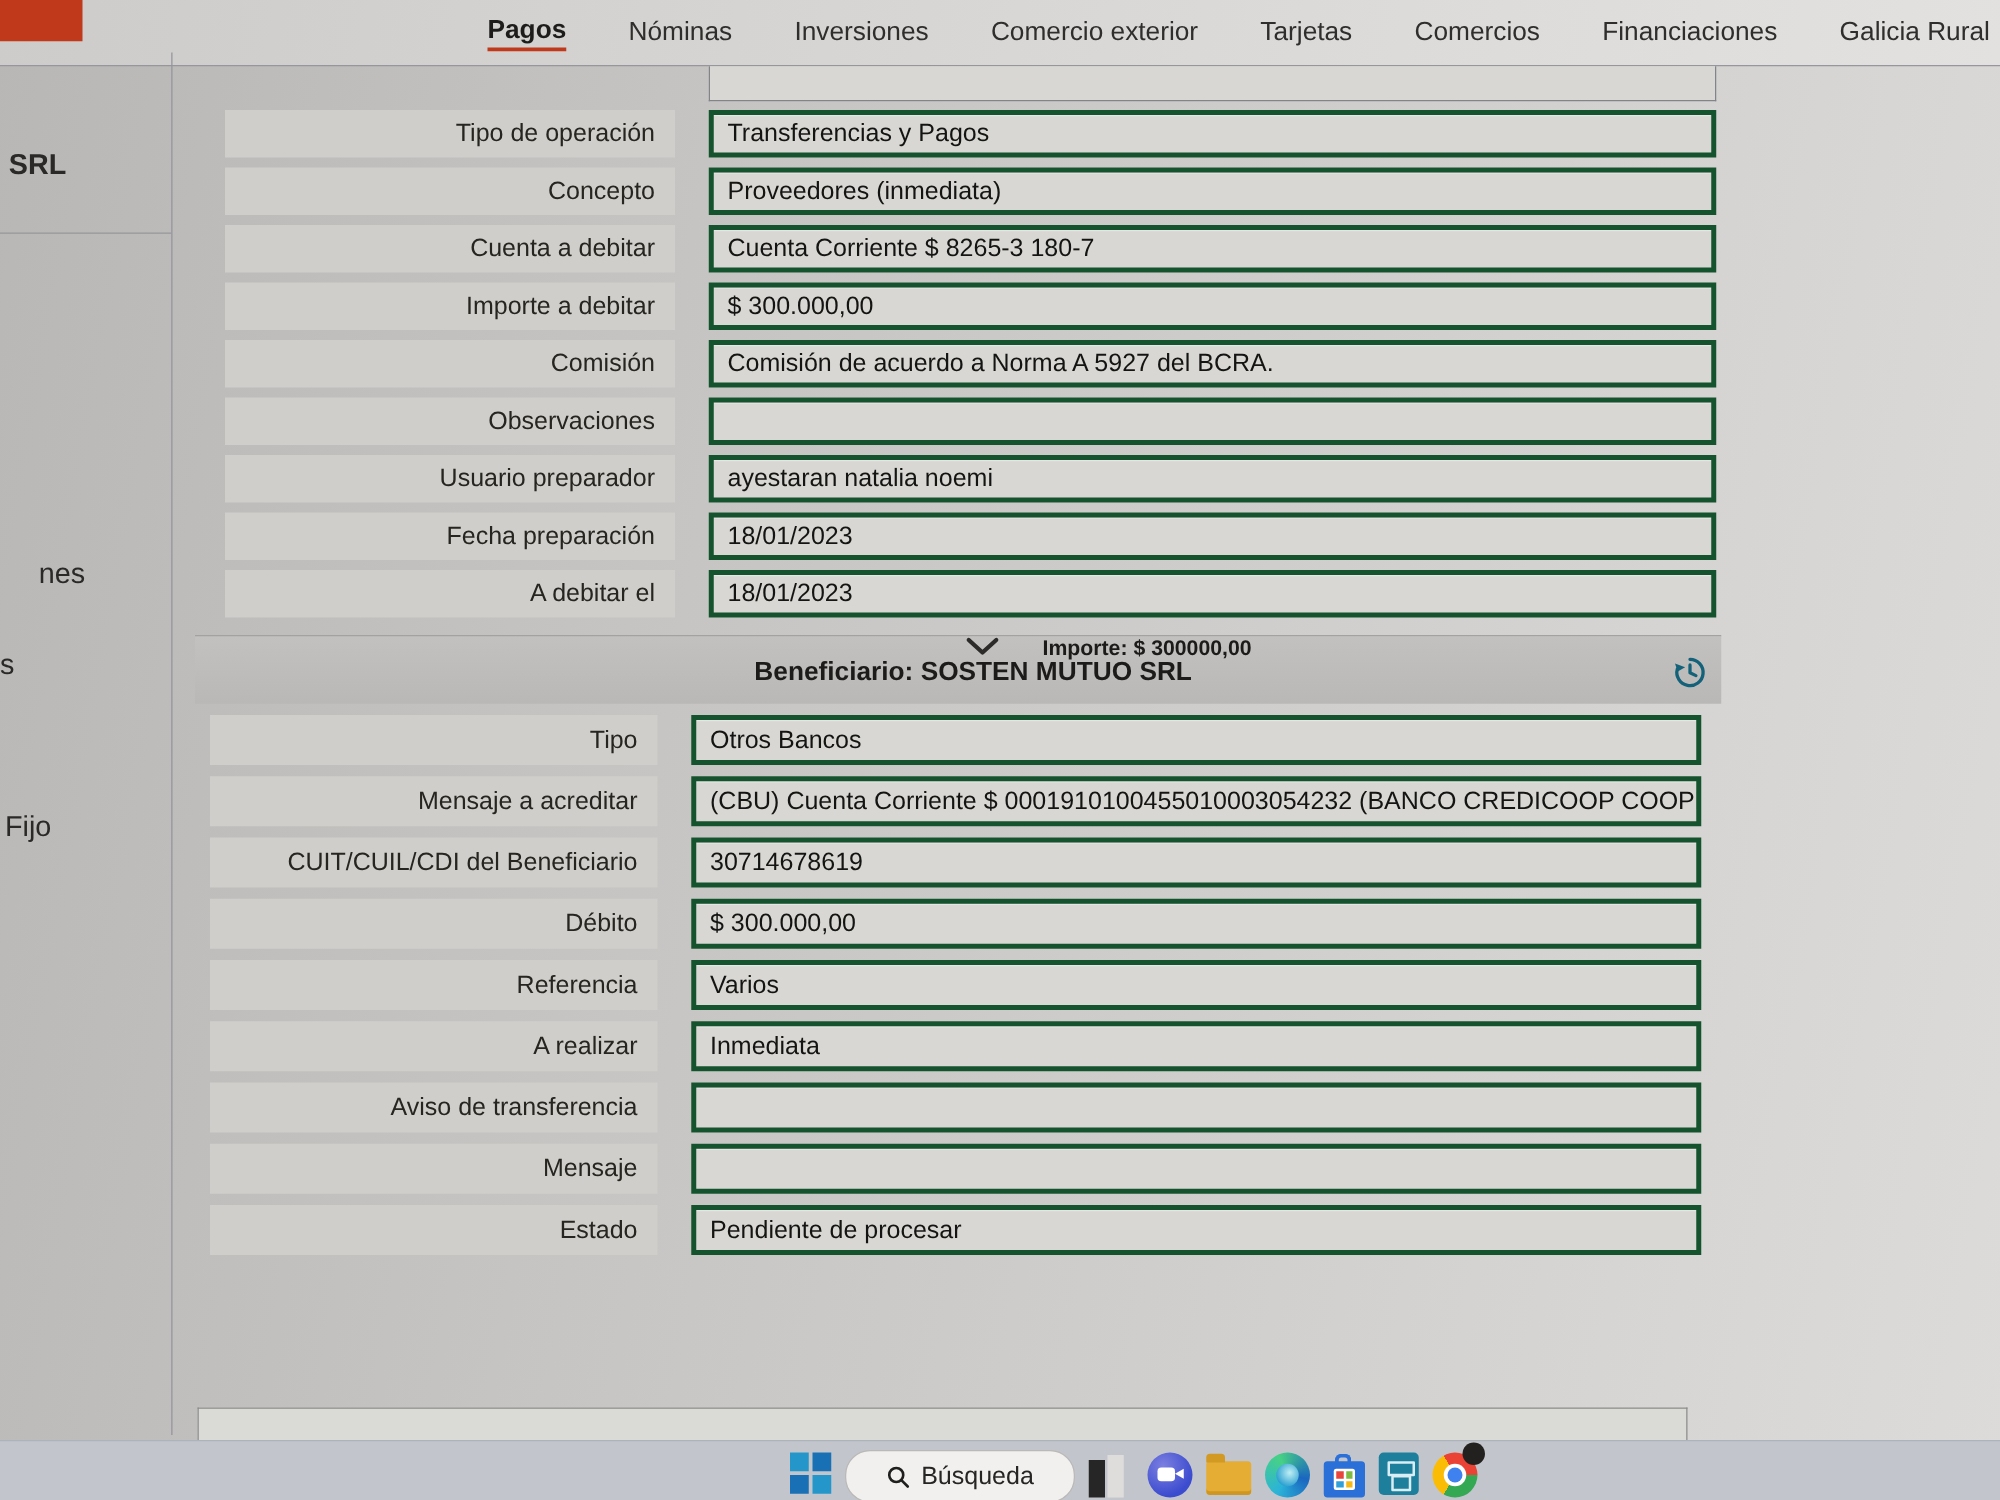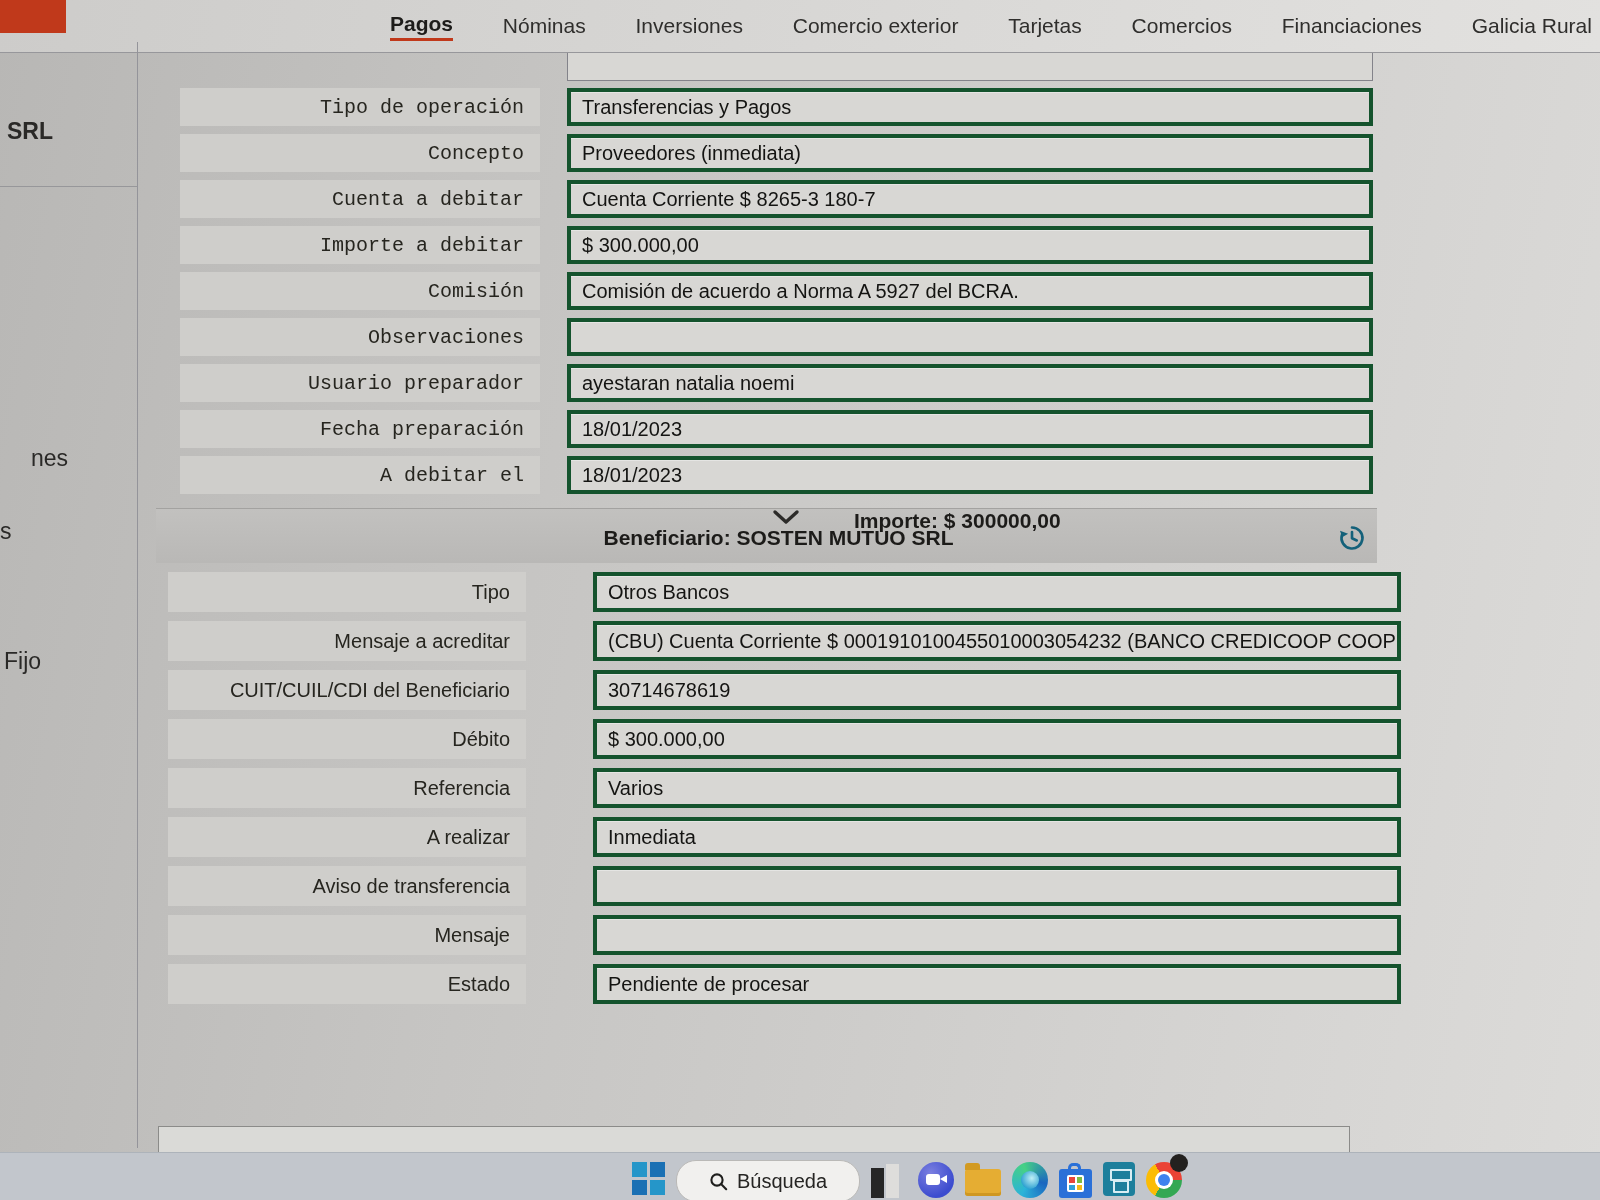--- a/index.html
+++ b/index.html
@@ -37,36 +37,36 @@
     padding-right:16px;box-sizing:border-box;font-size:20px;color:#26251f;
     background:#cfcecb;
   }
   .finput{
     position:absolute;display:flex;align-items:center;
     padding:0 11px;box-sizing:border-box;font-size:20px;color:#141412;
     background:#d8d7d4;border:4px solid #14532d;
     box-shadow:inset 0 1px 0 rgba(255,255,255,.35);
     white-space:nowrap;overflow:hidden;
   }
-  .s1 .flabel{left:180px;width:360px;height:38px;font-family:Liberation Mono, monospace;}
+  .s1 .flabel{left:180px;width:360px;height:38px;}
   .s1 .finput{left:567px;width:806px;height:38px;}
   .s2 .flabel{left:168px;width:358px;height:40px;}
-  .s2 .finput{left:553px;width:808px;height:40px;margin-left:40px;}
+  .s2 .finput{left:553px;width:808px;height:40px;}
   .partial{left:567px;width:806px;height:28px;position:absolute;
     background:#d8d7d4;border:1px solid #83838a;border-top:none;box-sizing:border-box;}
 
   
   .band{
     position:absolute;left:156px;top:508px;width:1221px;height:54px;
     background:linear-gradient(180deg,#c2c1bf,#b9b8b6);
     border-top:1px solid #a3a2a0;display:flex;align-items:center;flex-direction:column;
   }
   .band .chev{margin-left:38px;display:flex;align-items:center;cursor:pointer;}
   .band .btitle{margin-left:24px;font-size:21px;font-weight:bold;color:#1c1b19;}
-  .band .bamount{position:absolute;left:698px;font-size:21px;font-weight:bold;color:#1c1b19;}
+  .band .bamount{position:absolute;left:678px;font-size:17px;font-weight:bold;color:#1c1b19;}
   .band .hist{position:absolute;right:10px;top:14px;cursor:pointer;}
 
   
   .addbtn{
     position:absolute;left:1122px;top:1024px;width:238px;height:34px;
     background:#c9c8c5;border:1px solid #96959b;
     display:flex;align-items:center;justify-content:center;
     font-size:20px;color:#22211f;cursor:pointer;
   }
   .addbtn .tri{position:absolute;right:11px;width:0;height:0;

